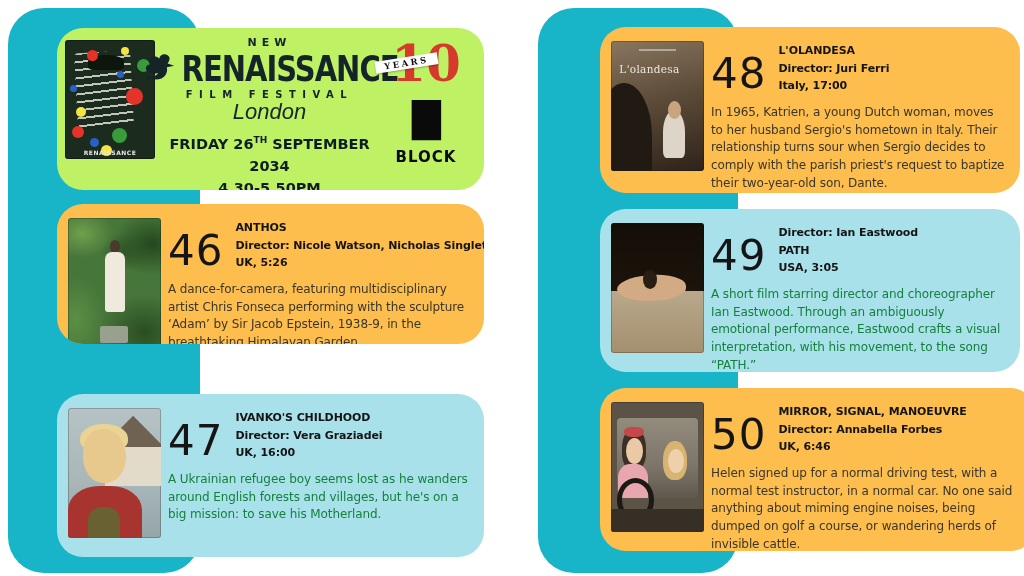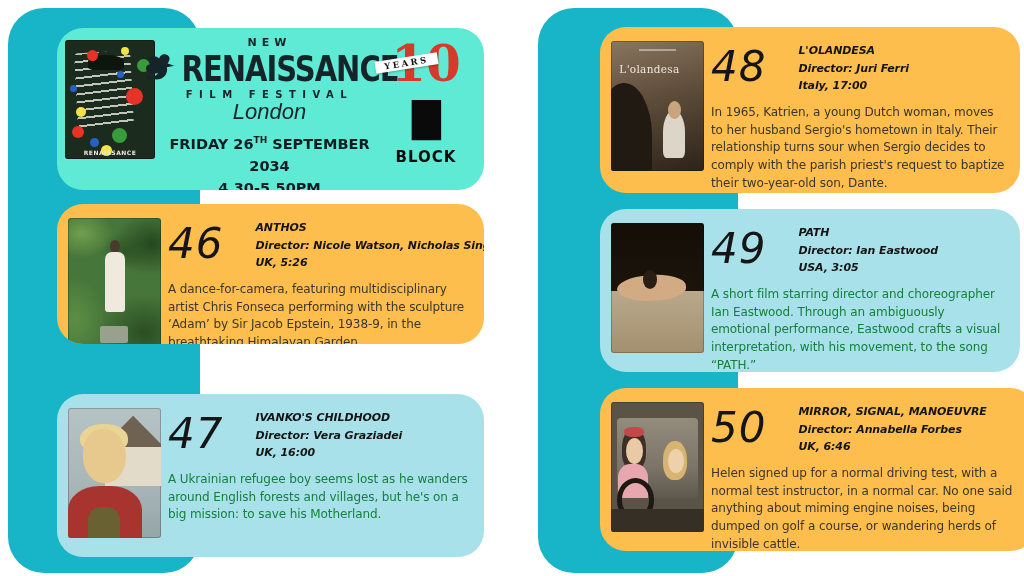--- a/index.html
+++ b/index.html
@@ -9,32 +9,32 @@
   }
   
   .pill{position:absolute;background:#18b4c8;border-radius:36px;}
   .pill.left{left:8px;top:8px;width:192px;height:565px;}
   .pill.right{left:538px;top:8px;width:200px;height:565px;}
 
   
   .card{position:absolute;border-radius:26px;overflow:hidden;}
   .card.blue{background:#a9e1eb;}
   .card.orange{background:#fdbe4d;}
-  #header-card{left:57px;top:28px;width:427px;height:162px;background:#5eead4;}
+  #header-card{left:57px;top:28px;width:427px;height:162px;background:#bef264;}
   #card-46{left:57px;top:204px;width:427px;height:140px;}
   #card-47{left:57px;top:386px;width:427px;height:163px;margin-top:8px;}
   #card-48{left:600px;top:27px;width:420px;height:166px;}
   #card-49{left:600px;top:209px;width:420px;height:163px;}
   #card-50{left:600px;top:388px;width:436px;height:163px;}
 
   
   .thumb{position:absolute;left:11px;top:14px;width:93px;height:130px;border-radius:3px;
          overflow:hidden;box-shadow:0 0 0 1px rgba(0,0,0,.22) inset;}
   .film-body{position:absolute;left:111px;top:12px;right:12px;}
-  .film-head{display:flex;align-items:center;gap:32px;font-style:italic;}
+  .film-head{display:flex;align-items:flex-end;gap:12px;}
   .film-number{font-size:42px;line-height:1;font-weight:400;color:#151515;letter-spacing:1px;}
   .film-meta{padding-top:3px;font-size:11px;font-weight:bold;line-height:1.6;color:#141414;white-space:nowrap;letter-spacing:-.1px;}
   .film-desc{margin:9px 2px 0 0;font-size:12px;line-height:1.48;color:#3a362a;letter-spacing:-.1px;}
   .blue .film-desc{color:#15803d;}
 
   
   .brand-center{position:absolute;left:102px;right:104px;top:8px;text-align:center;color:#152429;}
   .brand-new{font-size:11px;font-weight:600;letter-spacing:5px;}
   .brand-row{display:flex;justify-content:center;align-items:center;gap:3px;margin-top:1px;}
   .dove svg{width:38px;height:36px;display:block;}
@@ -242,22 +242,22 @@
 
   <article class="card blue" id="card-49">
     <div class="thumb still-path">
       <div class="t-body"></div>
       <div class="t-head"></div>
     </div>
     <div class="film-body">
       <div class="film-head">
         <div class="film-number">49</div>
         <div class="film-meta">
+          <div>Director: Ian Eastwood</div>
           <div>PATH</div>
-          <div>Director: Ian Eastwood</div>
           <div>USA, 3:05</div>
         </div>
       </div>
       <p class="film-desc"> A short film starring director and choreographer Ian Eastwood. Through an ambiguously emotional performance, Eastwood crafts a visual interpretation, with his movement, to the song “PATH.”</p>
     </div>
   </article>
 
   <article class="card orange" id="card-50">
     <div class="thumb still-car">
       <div class="c-glass"></div>

